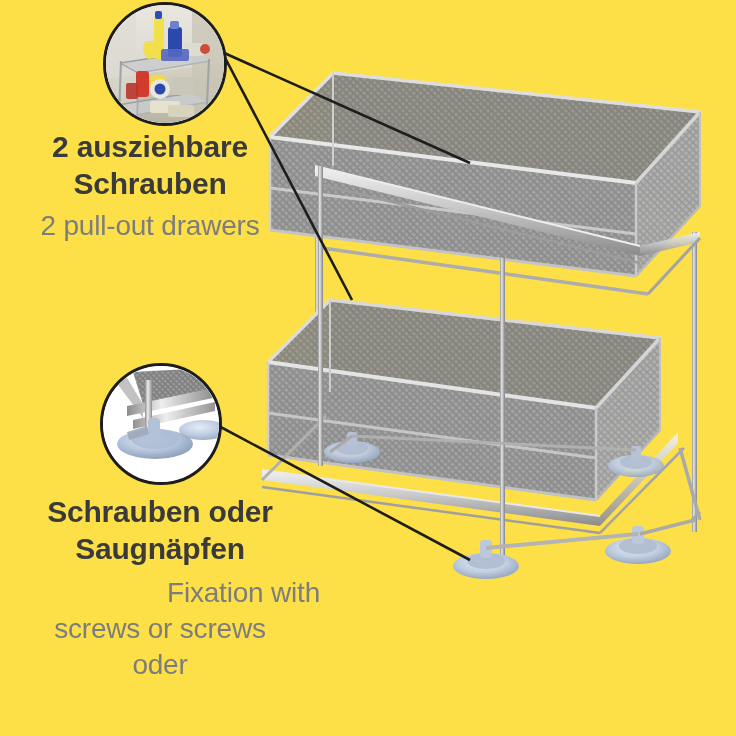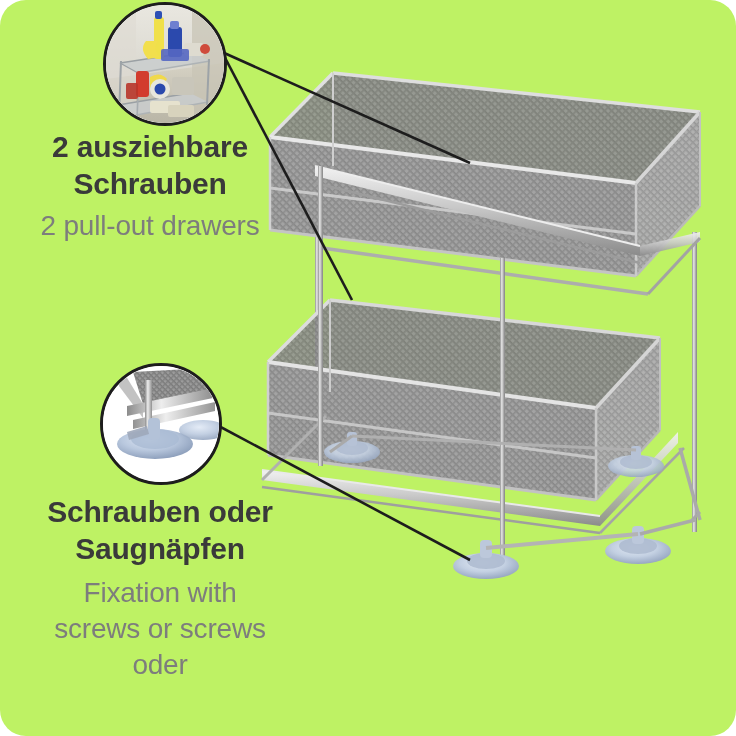--- a/index.html
+++ b/index.html
@@ -7,23 +7,22 @@
     padding: 0;
     background: #ffffff;
   }
   body {
     font-family: "Liberation Sans", sans-serif;
   }
   #page {
     position: relative;
     width: 736px;
     height: 736px;
-    background: #bef264;
+    background: #fde047;
     overflow: hidden;
-    border-radius: 26px;
   }
 
   
   .callout-circle {
     position: absolute;
     border-radius: 50%;
     border: 3px solid #1d1d1d;
     overflow: hidden;
     background: #ffffff;
   }
@@ -349,18 +348,18 @@
 
   <div class="text-block" style="left:0px; top:128px; width:300px;">
     <div class="line-de">2 ausziehbare</div>
     <div class="line-de">Schrauben</div>
     <div class="line-en" style="margin-top:6px;">2 pull-out drawers</div>
   </div>
 
   <div class="text-block" style="left:0px; top:493px; width:320px;">
     <div class="line-de">Schrauben oder</div>
     <div class="line-de">Saugnäpfen</div>
-    <div class="line-en" style="margin-top:8px;">Fixation with</div>
+    <div class="line-en" style="margin-top:8px;text-align:right;">Fixation with</div>
     <div class="line-en">screws or screws</div>
     <div class="line-en">oder</div>
   </div>
 
 </div>
 
 </body></html>

